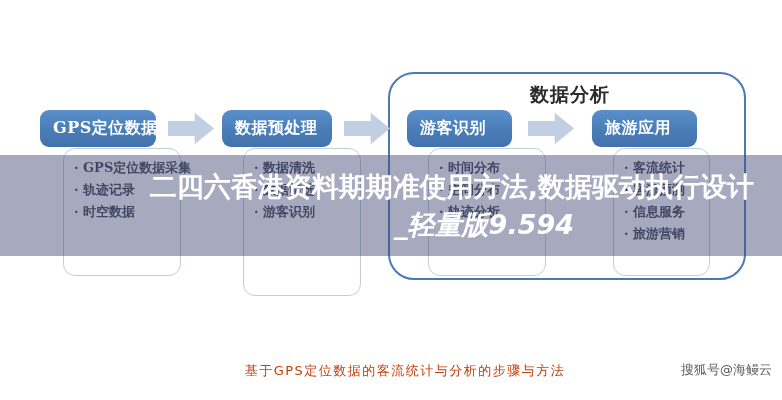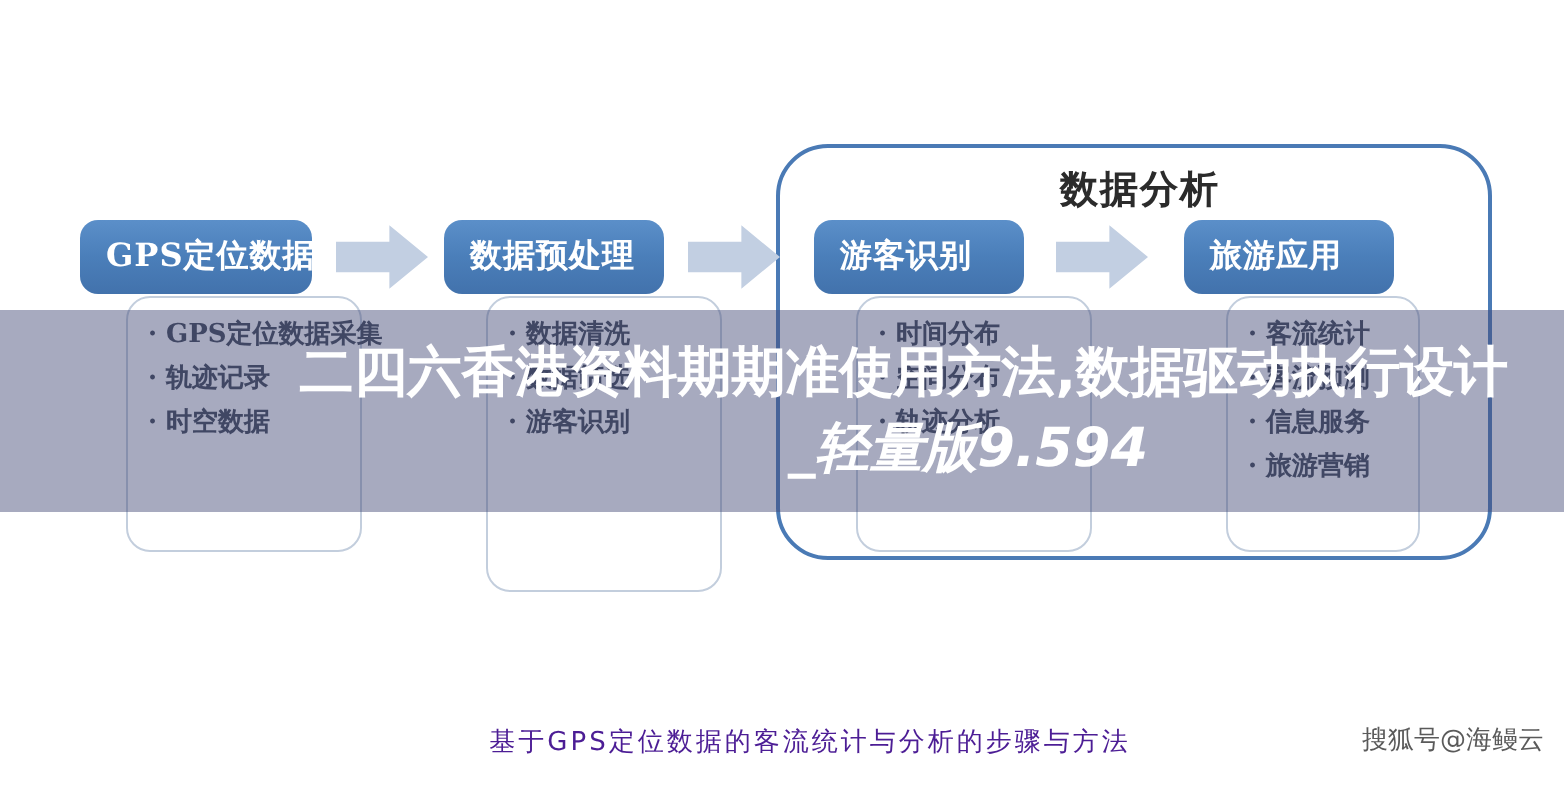--- a/index.html
+++ b/index.html
@@ -103,21 +103,21 @@
   
   #caption {
     position: absolute;
     left: 0;
     right: 0;
     top: 362px;
     text-align: center;
     font-family: "DejaVu Sans", "Liberation Sans", sans-serif;
     font-size: 13px;
     letter-spacing: 1.5px;
-    color: #4c1d95;
+    color: #c2410c;
     margin-left: 28px;
   }
 
   
   #title-band {
     position: absolute;
     left: 0;
     right: 0;
     top: 155px;
     height: 101px;

